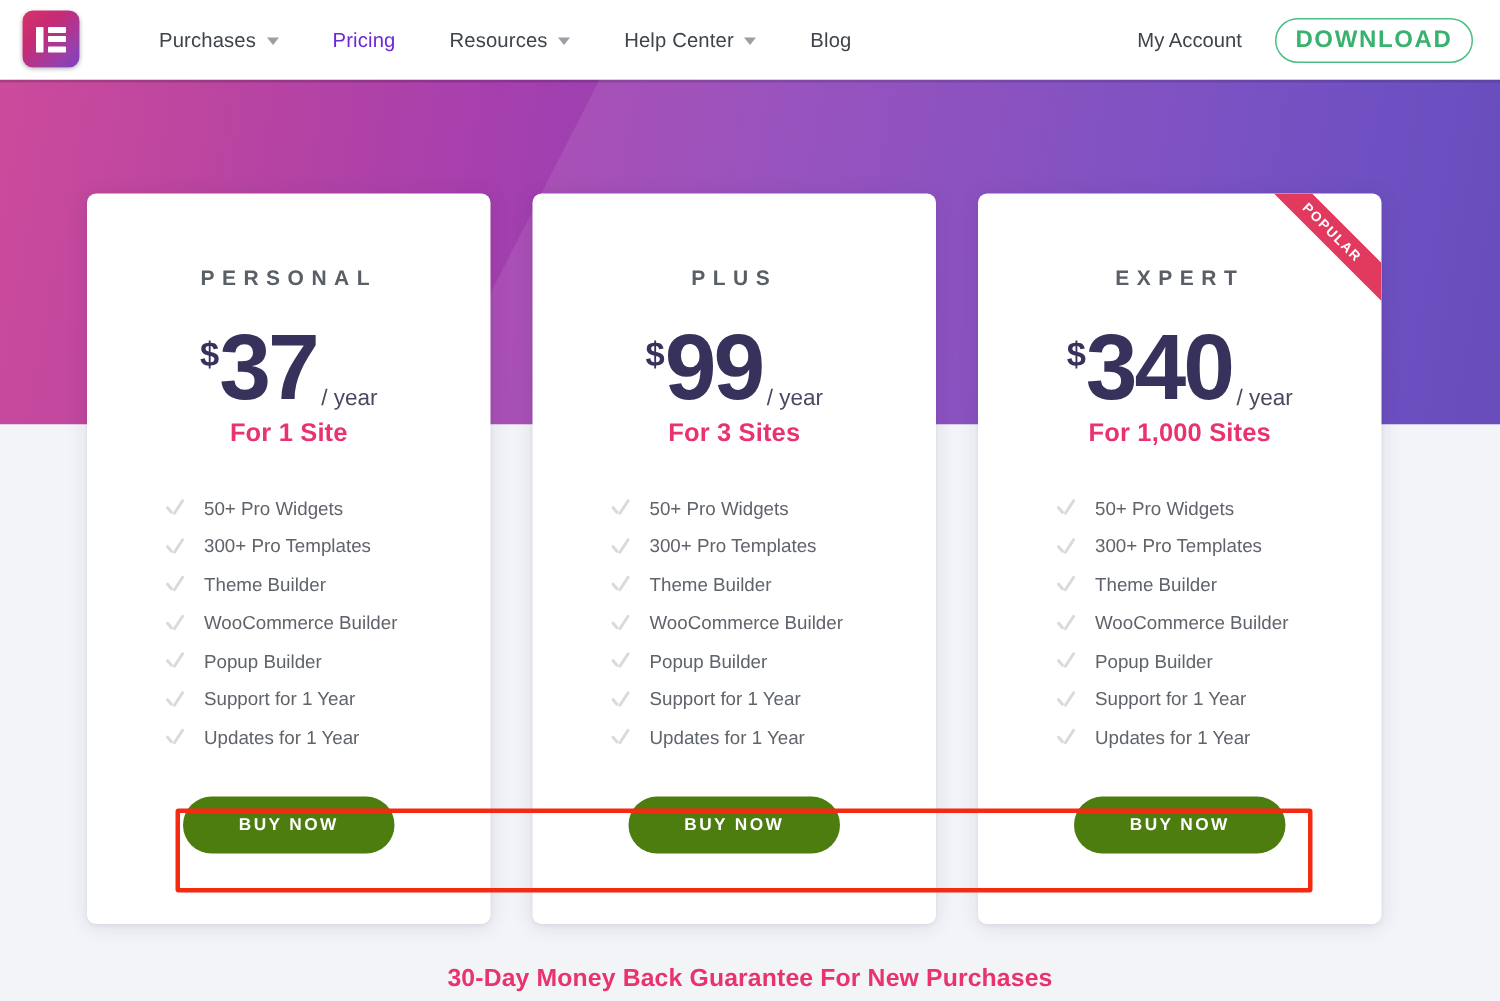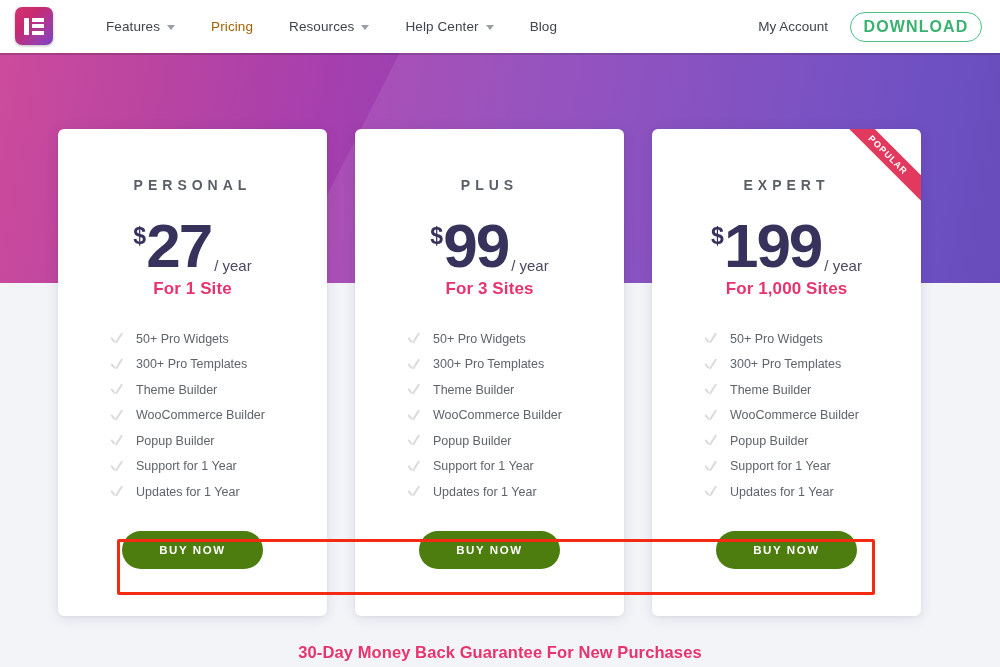--- a/index.html
+++ b/index.html
@@ -60,21 +60,21 @@
     display: flex;
     align-items: center;
     gap: 7px;
     padding: 0 18px;
     font-size: 13.5px;
     color: #3f444b;
     cursor: pointer;
     white-space: nowrap;
     letter-spacing: .1px;
   }
-  .nav-item.active { color: #a16207; align-items: flex-end; }
+  .nav-item.active { color: #6d28d9; align-items: flex-end; }
   .caret {
     width: 0; height: 0;
     border-left: 4.5px solid transparent;
     border-right: 4.5px solid transparent;
     border-top: 5px solid #9a9ea5;
     display: inline-block;
     position: relative; top: 1px;
   }
 
   .header-right {
@@ -333,21 +333,21 @@
     <div class="logo-mark">
       <div class="bar-v"></div>
       <div class="bar-h h1"></div>
       <div class="bar-h h2"></div>
       <div class="bar-h h3"></div>
     </div>
   </div>
 
   <nav class="nav">
     <div class="nav-item">
-      <span>Features</span>
+      <span>Purchases</span>
       <span class="caret"></span>
     </div>
     <div class="nav-item active">
       <span>Pricing</span>
     </div>
     <div class="nav-item">
       <span>Resources</span>
       <span class="caret"></span>
     </div>
     <div class="nav-item">
@@ -364,21 +364,21 @@
     <div class="download-btn">DOWNLOAD</div>
   </div>
 </div>
 
 <div class="cards">
 
   <div class="card">
     <div class="plan-name">PERSONAL</div>
     <div class="price-row">
       <span class="currency">$</span>
-      <span class="amount">27</span>
+      <span class="amount">37</span>
       <span class="period">/ year</span>
     </div>
     <div class="sites">For 1 Site</div>
     <ul class="features">
       <li class="feature">
           <span class="check"></span>
           <span>50+ Pro Widgets</span>
         </li>
       <li class="feature">
           <span class="check"></span>
@@ -453,21 +453,21 @@
     </div>
   </div>
 
   <div class="card">
     <div class="ribbon-wrap">
       <div class="ribbon">POPULAR</div>
     </div>
     <div class="plan-name">EXPERT</div>
     <div class="price-row">
       <span class="currency">$</span>
-      <span class="amount">199</span>
+      <span class="amount">340</span>
       <span class="period">/ year</span>
     </div>
     <div class="sites">For 1,000 Sites</div>
     <ul class="features">
       <li class="feature">
           <span class="check"></span>
           <span>50+ Pro Widgets</span>
         </li>
       <li class="feature">
           <span class="check"></span>

